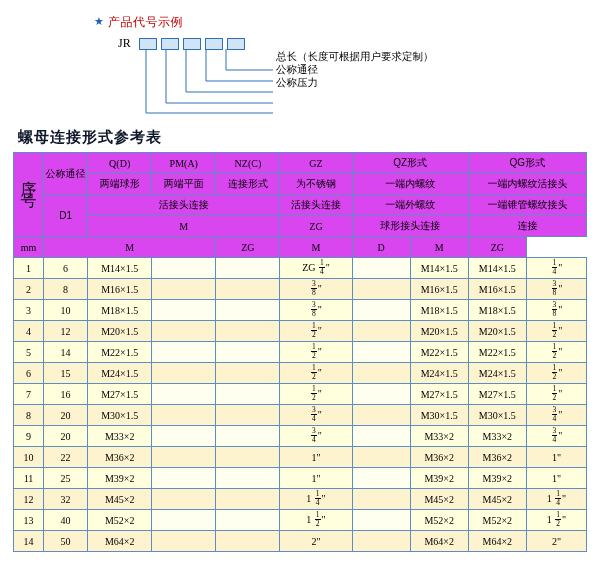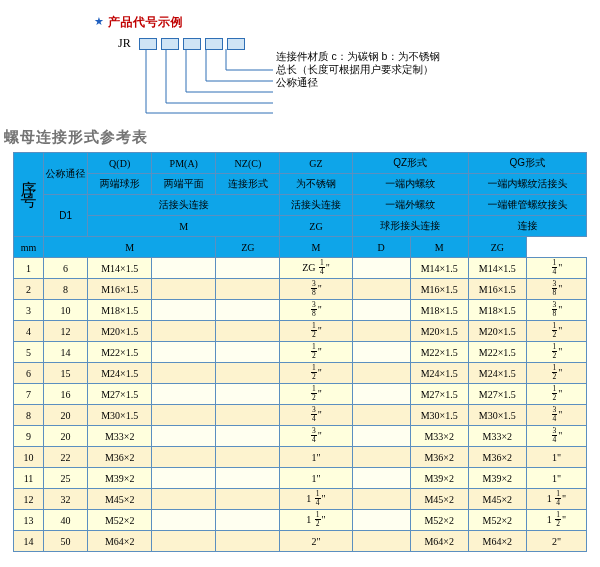--- a/index.html
+++ b/index.html
@@ -20,21 +20,21 @@
   .legend-block {
     position: relative;
     width: 600px;
     height: 122px;
   }
   .legend-title {
     position: absolute;
     left: 108px;
     top: 14px;
     font-size: 12px;
-    font-weight: bold;
+    font-weight: normal;
     color: #c00000;
     letter-spacing: 0.5px;
   }
   .legend-star {
     position: absolute;
     left: 94px;
     top: 15px;
     font-size: 11px;
     color: #1f5fbf;
   }
@@ -76,25 +76,25 @@
     color: #000;
   }
   .legend-items div {
     white-space: nowrap;
     height: 13px;
   }
 
   
   .table-title {
     position: absolute;
-    left: 4px;
+    left: 18px;
     top: 128px;
     font-size: 15px;
     font-weight: bold;
-    color: #737373;
+    color: #0f172a;
     letter-spacing: 1px;
   }
 
   
   .table-wrap {
     position: absolute;
     left: 13px;
     top: 152px;
     width: 574px;
   }
@@ -107,21 +107,21 @@
   }
   table.main td, table.main th {
     border: 1px solid #5b8fc0;
     text-align: center;
     vertical-align: middle;
     padding: 0;
     height: 20px;
     font-weight: normal;
   }
   thead td {
-    background: #0ea5e9;
+    background: #d946ef;
     font-size: 10px;
   }
   .hdr-cn { font-family: Liberation Sans, sans-serif; font-size: 10px; }
   .seq-head {
     font-family: "Liberation Sans", sans-serif;
     font-size: 16px;
     line-height: 11px;
   }
   tbody td {
     background: #ffffdd;
@@ -174,23 +174,23 @@
       <path d="M166,49 L166,103 L273,103"></path>
       <path d="M186,49 L186,92  L273,92"></path>
       <path d="M206,49 L206,81  L273,81"></path>
       <path d="M226,49 L226,70  L273,70"></path>
 
       <path d="M226,59 L226,59"></path>
     </g>
   </svg>
 
   <div class="legend-items">
-    <div>连接件材质  c：为碳钢  b：为不锈钢</div>
     <div>总长（长度可根据用户要求定制）</div>
     <div>公称通径</div>
+    <div>公称压力</div>
   </div>
 </div>
 
 <div class="table-title">螺母连接形式参考表</div>
 
 <div class="table-wrap">
   <table class="main">
     <colgroup>
       <col style="width:30px">
       <col style="width:44px">

